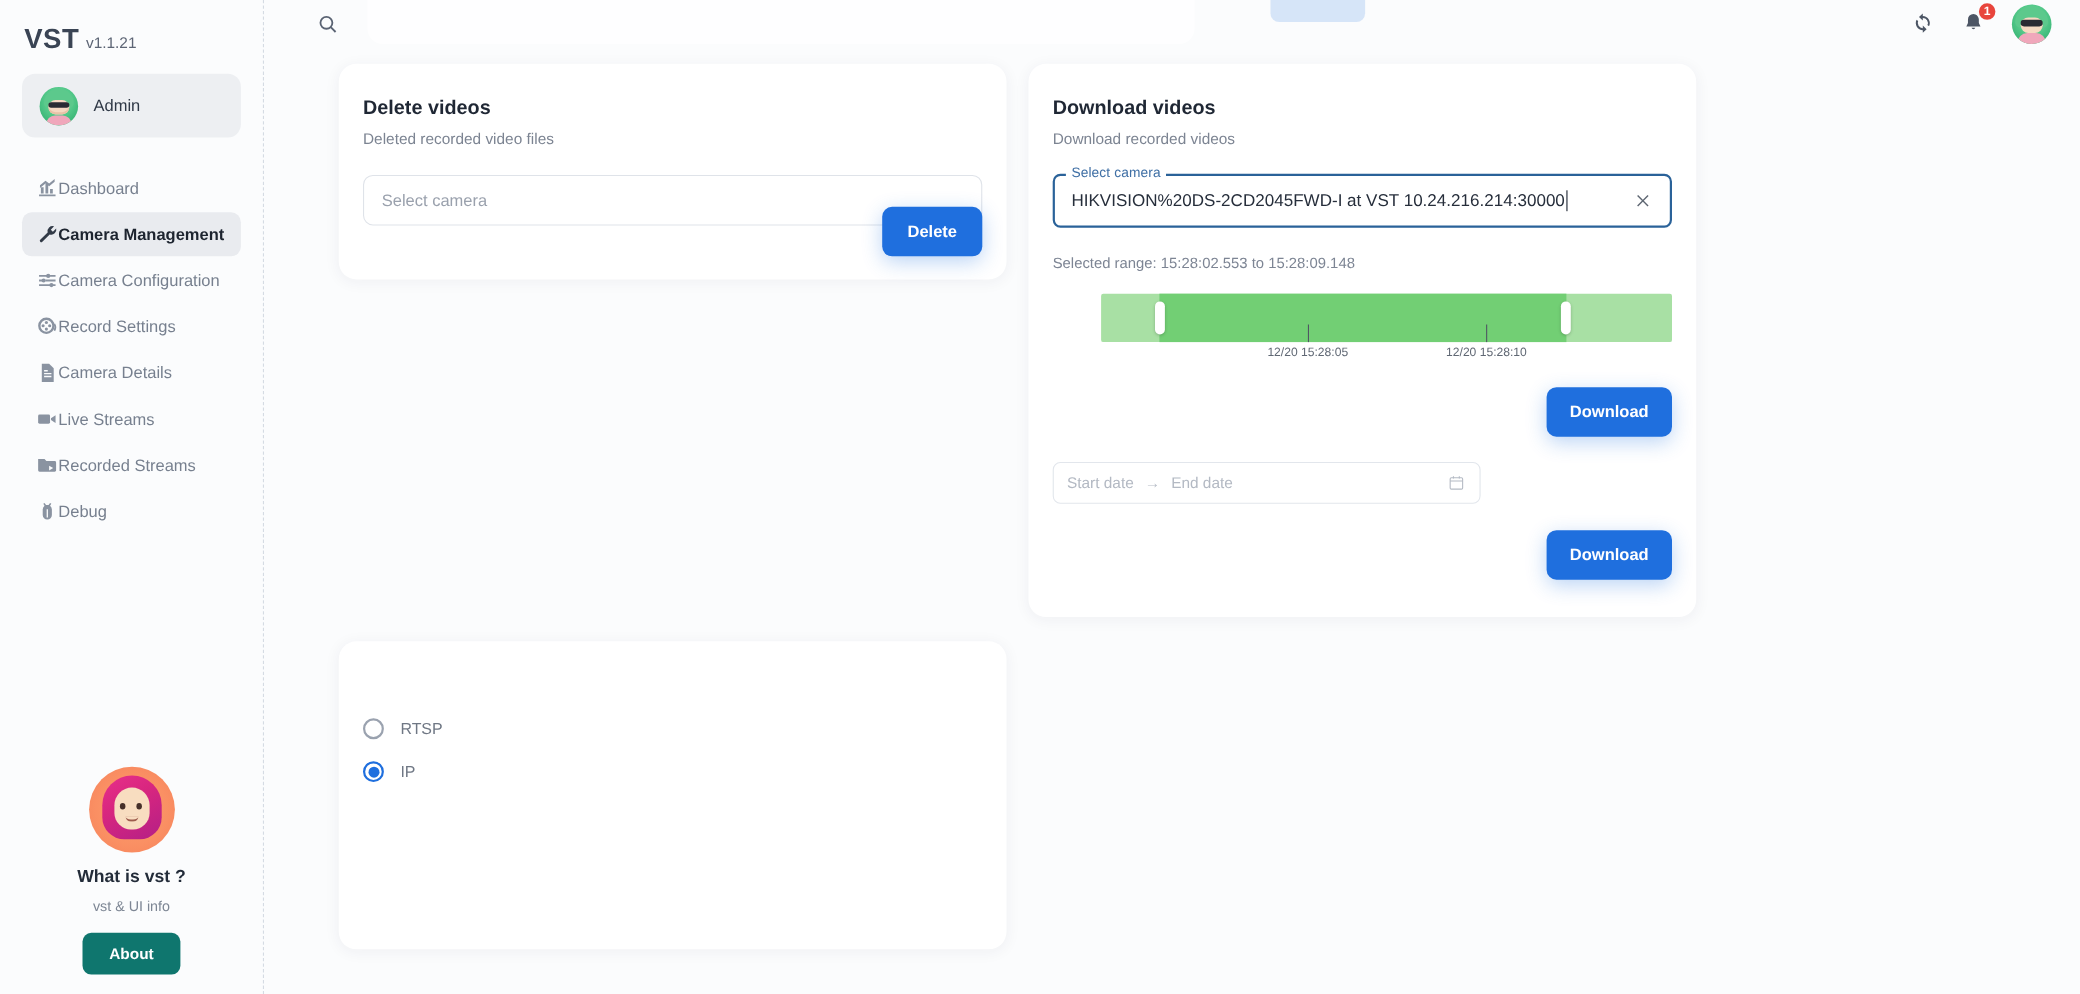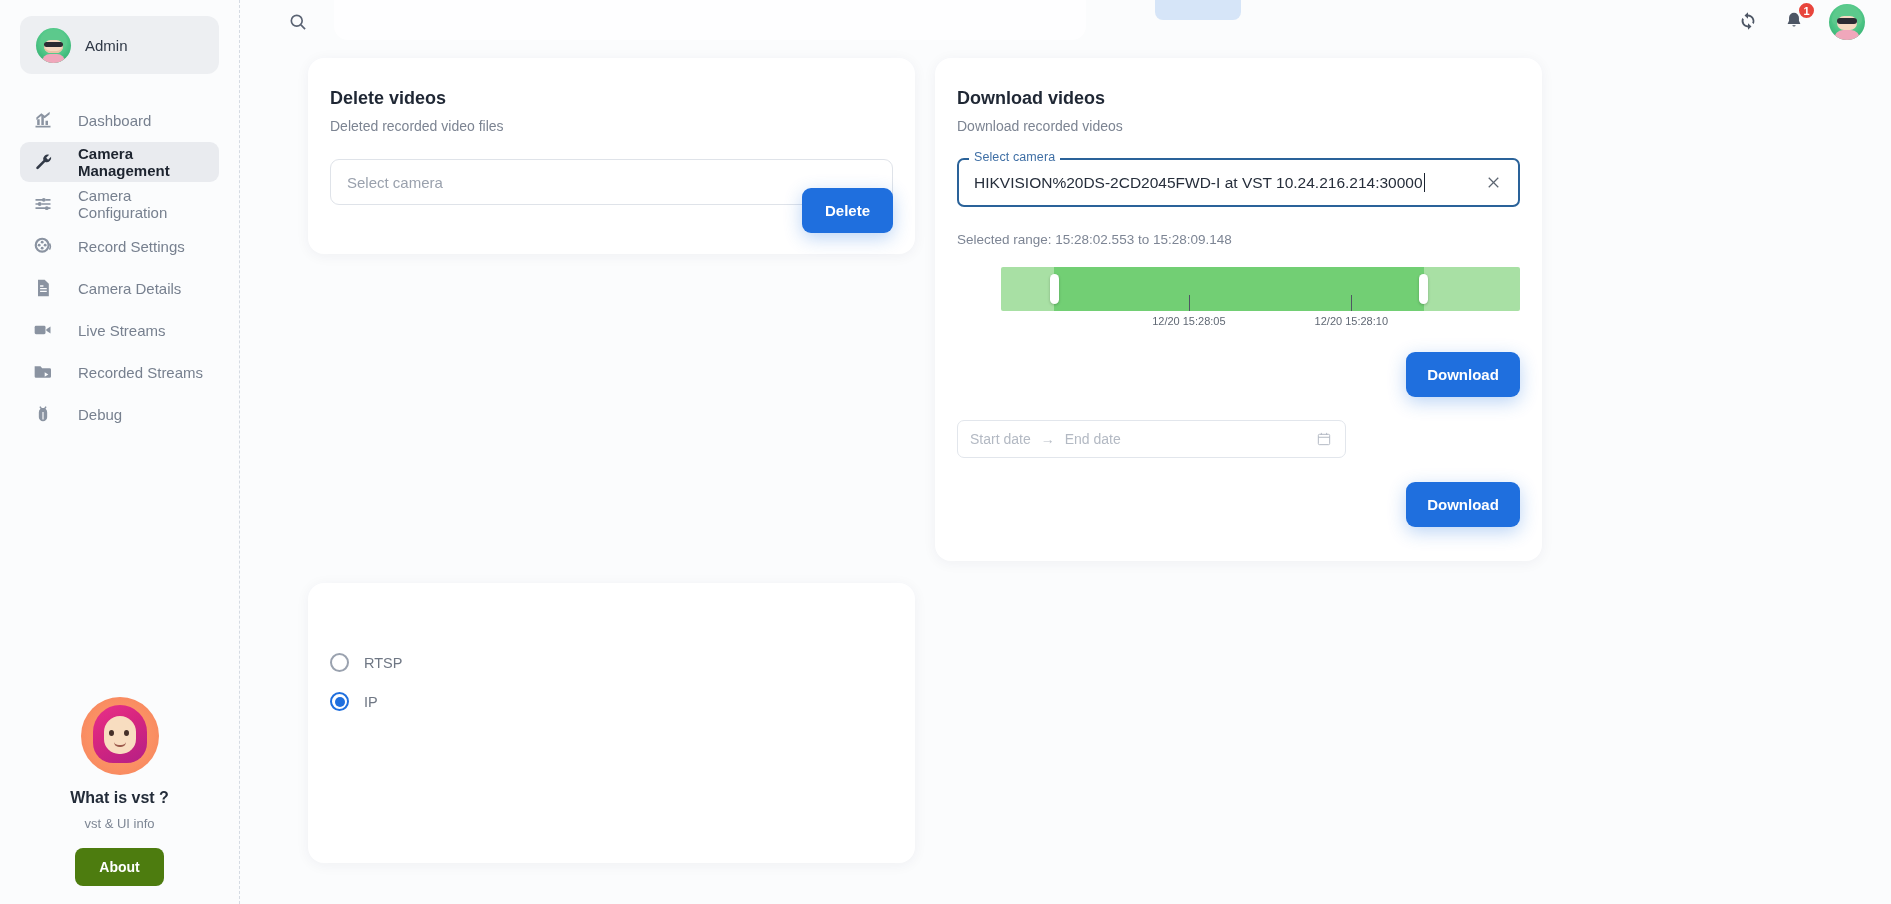--- a/index.html
+++ b/index.html
@@ -45,21 +45,21 @@
     box-shadow: inset 0 -2px 0 #e9c2a7, 0 0 0 0 transparent;
   }
   .shades { position: absolute; left: 8px; top: 14px; width: 19px; height: 5px;
             background: #2b2b33; border-radius: 3px; z-index: 3; }
   .torso { position: absolute; left: 6px; bottom: 0; width: 23px; height: 9px;
            background: #f0a7bb; border-radius: 8px 8px 0 0; z-index: 2; }
   .user-name { font-size: 15px; color: #2f3846; }
 
   .nav { margin-top: 26px; display: flex; flex-direction: column; gap: 2px; }
   .nav-item {
-    display: flex; align-items: center; gap: 25px;
+    display: flex; align-items: center; gap: 0;
     height: 40px; padding: 0 12px; border-radius: 9px;
     color: #77808f; font-size: 15px; cursor: pointer;
   }
   .nav-item .ico { width: 21px; height: 21px; flex: 0 0 21px; display: flex; align-items: center; justify-content: center; }
   .nav-item .ico svg { width: 20px; height: 20px; fill: #8a93a1; }
   .nav-item.active { background: #e9ebef; color: #1d242f; font-weight: 700; }
   .nav-item.active .ico svg { fill: #323a47; }
 
   .promo { position: absolute; left: 0; right: 0; bottom: 18px; text-align: center; }
   .promo-av {
@@ -76,21 +76,21 @@
     position: absolute; left: 23px; top: 19px; width: 32px; height: 38px;
     background: #f8ddc0; border-radius: 16px 16px 15px 15px; z-index: 2;
   }
   .promo-av .eye { position: absolute; width: 5px; height: 6px; background: #463029; border-radius: 50%; top: 33px; z-index: 3; }
   .promo-av .eye.l { left: 28px; } .promo-av .eye.r { left: 43px; }
   .promo-av .mouth { position: absolute; left: 33px; top: 45px; width: 12px; height: 5px;
                      border-bottom: 2px solid #9c5b4c; border-radius: 0 0 8px 8px; z-index: 3; }
   .promo-title { font-size: 16px; font-weight: 700; color: #232c39; }
   .promo-sub { font-size: 13px; color: #7d8694; margin-top: 9px; text-align: center; }
   .promo-btn {
-    margin-top: 17px; display: inline-block; background: #4d7c0f; color: #fff;
+    margin-top: 17px; display: inline-block; background: #0f766e; color: #fff;
     font-size: 14px; font-weight: 700; border: none; border-radius: 8px;
     padding: 11px 24px; cursor: pointer; text-align: center;
   }
 
   
   .main { flex: 1; height: 904px; position: relative; overflow: hidden; background: #fbfcfd; }
 
   .topbar {
     position: absolute; top: 0; left: 0; right: 0; height: 44px;
     display: flex; align-items: center; z-index: 40;
@@ -194,20 +194,24 @@
   .radio.on { border-color: #1f6fde; }
   .radio.on::after { content: ""; width: 10px; height: 10px; border-radius: 50%; background: #1f6fde; }
   .radio-lbl { font-size: 14.5px; color: #6f7784; }
 </style>
 </head>
 <body>
 
 <div class="app">
 
   <aside class="sidebar">
+    <div class="brand">
+      <span class="brand-name">VST</span>
+      <span class="brand-ver">v1.1.21</span>
+    </div>
 
     <div class="user-card">
       <div class="avatar-sm">
         <div class="torso"></div>
           <div class="shades"></div>
       </div>
       <span class="user-name">Admin</span>
     </div>
 
     <nav class="nav">

